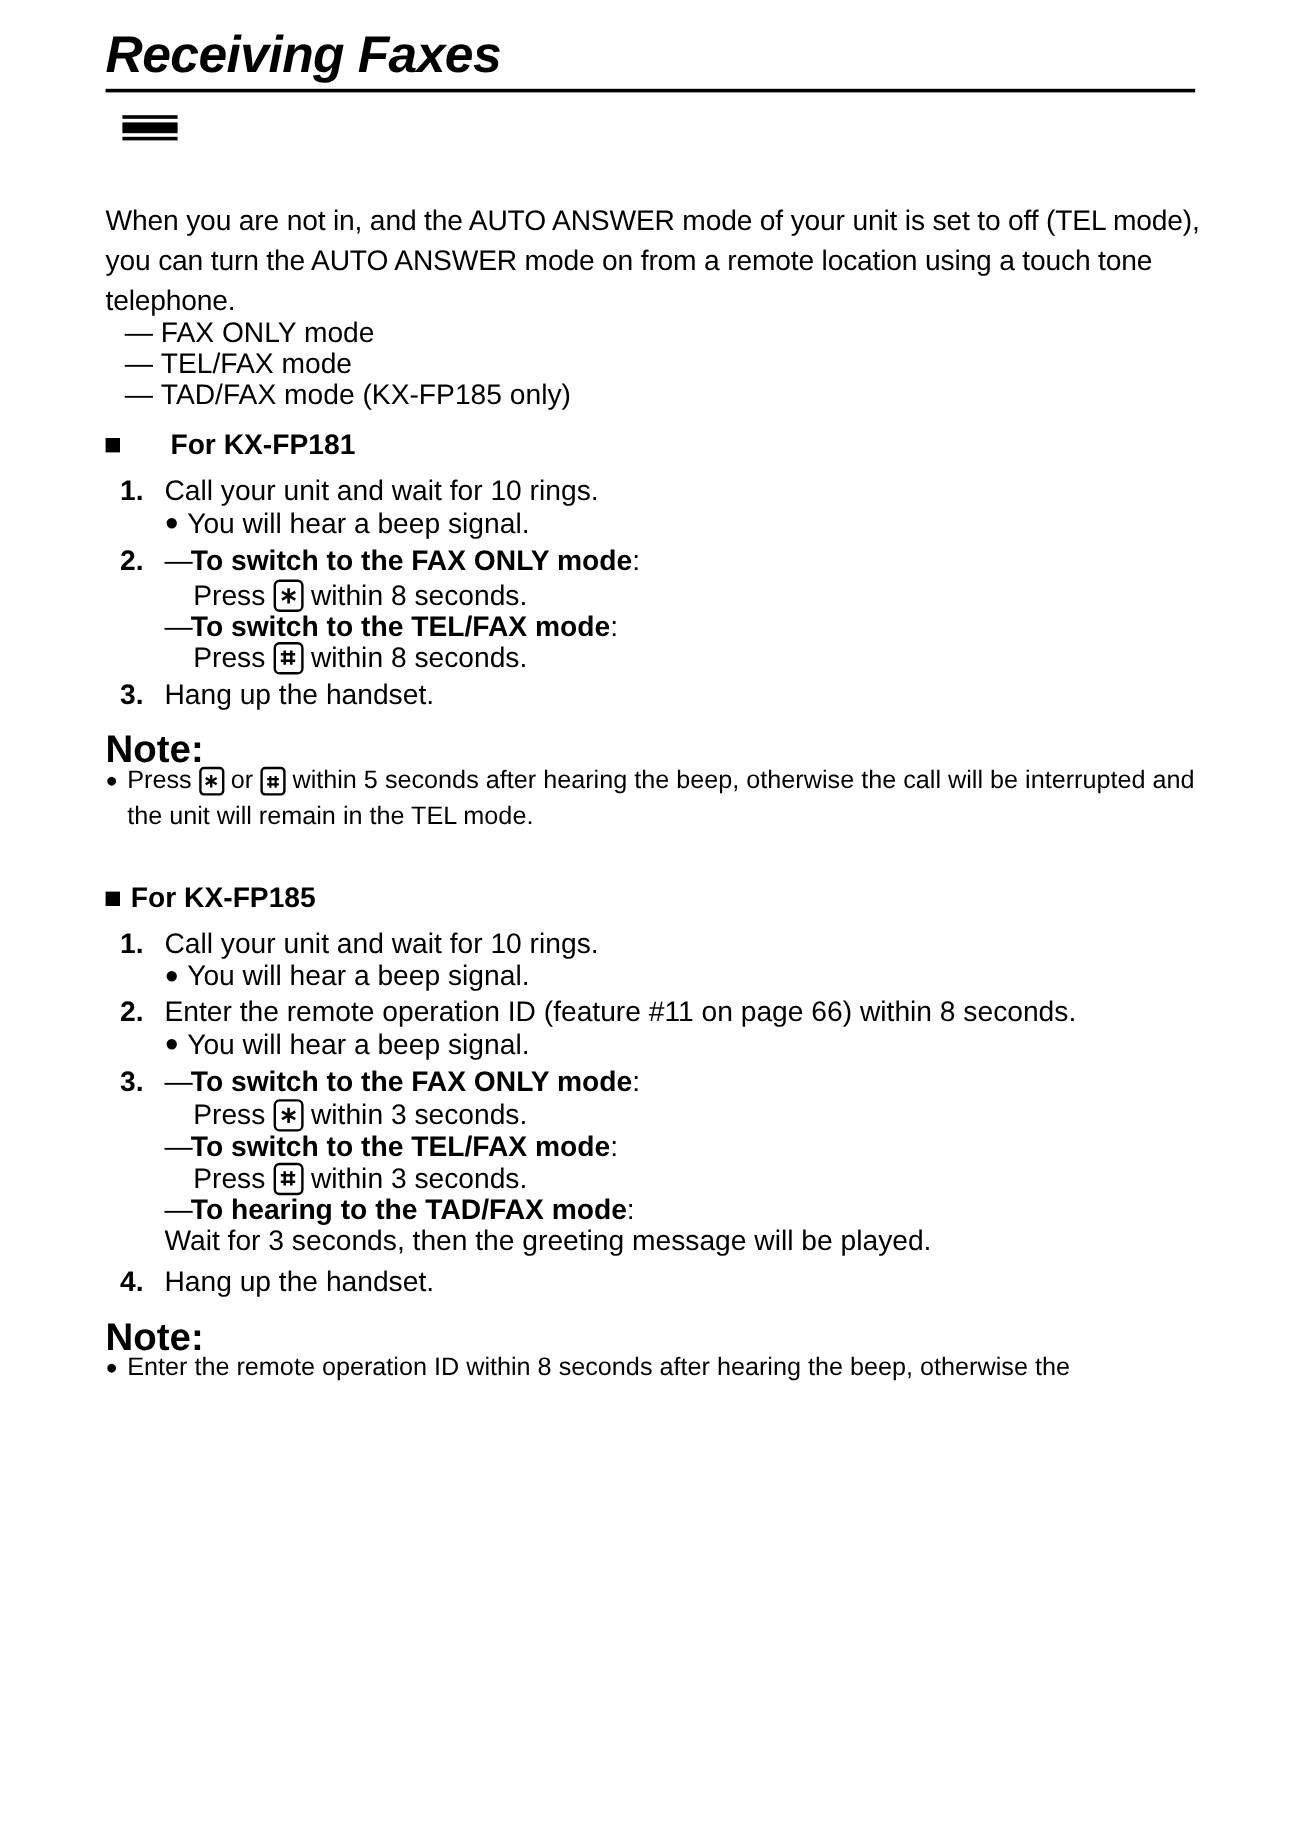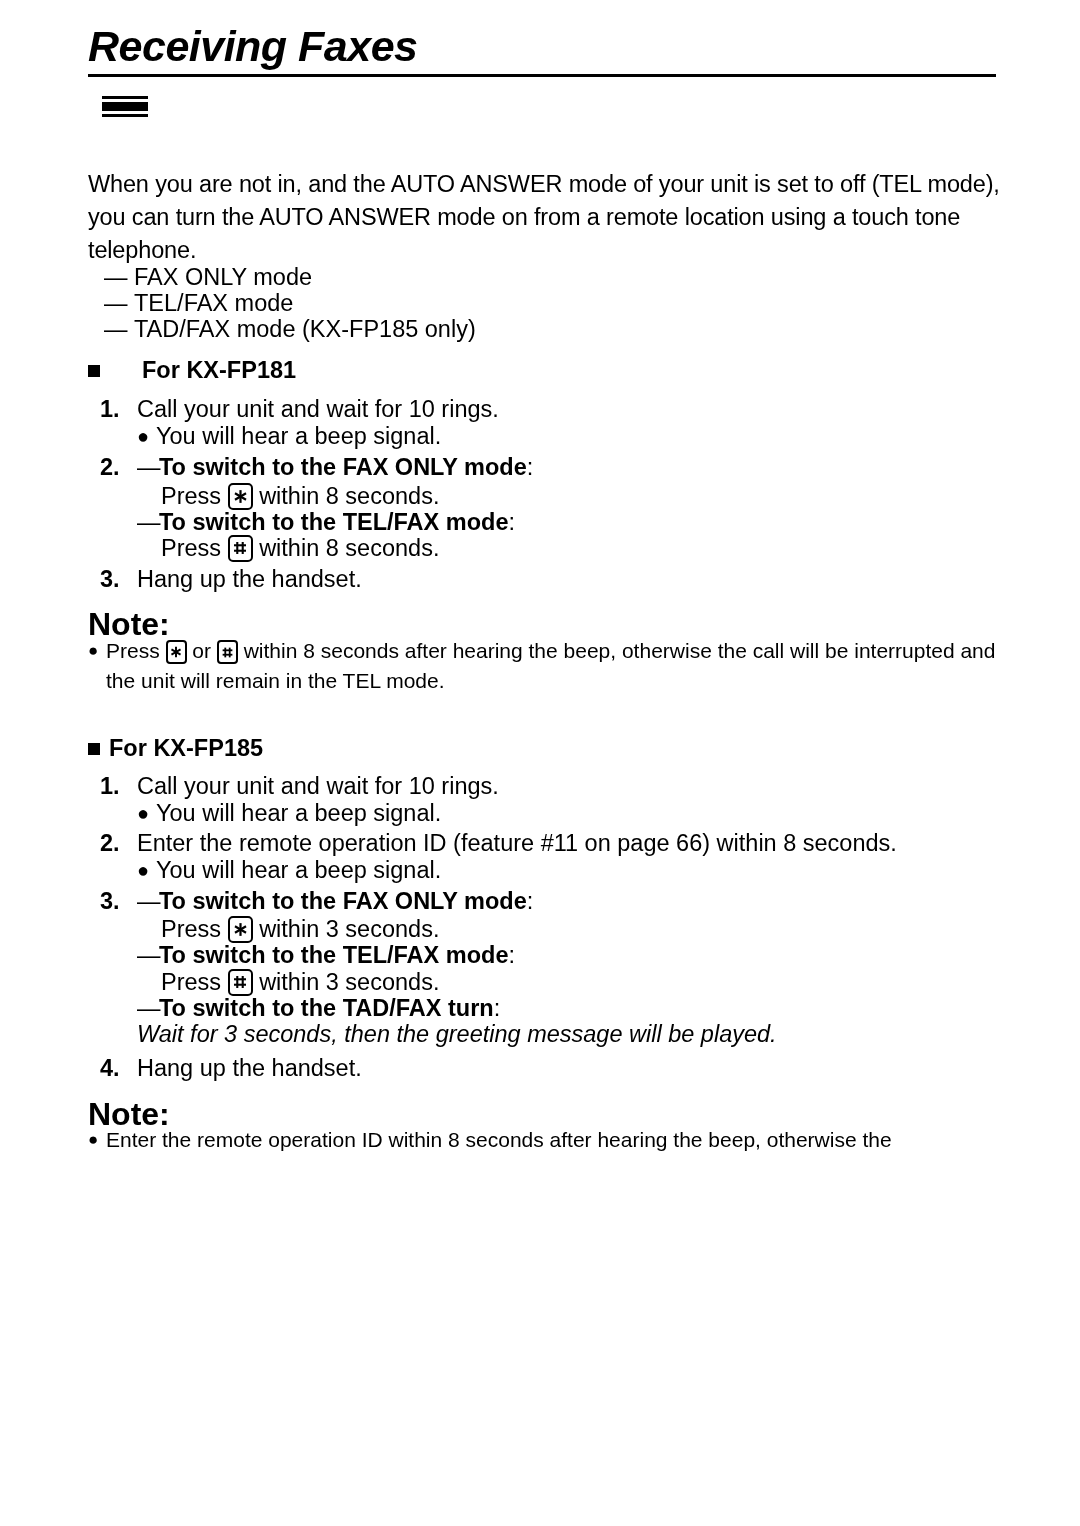--- a/index.html
+++ b/index.html
@@ -323,21 +323,21 @@
           </svg>
         </span><span> or </span><span class="key small">
           <svg width="13" height="13" viewBox="0 0 20 20" aria-hidden="true">
             <g stroke="#000" stroke-width="2.8" stroke-linecap="butt">
               <line x1="6.6" y1="2.5" x2="6.6" y2="17.5"></line>
               <line x1="13.4" y1="2.5" x2="13.4" y2="17.5"></line>
               <line x1="2.5" y1="6.6" x2="17.5" y2="6.6"></line>
               <line x1="2.5" y1="13.4" x2="17.5" y2="13.4"></line>
             </g>
           </svg>
-        </span><span> within 8 seconds after hearing the beep, otherwise the call will be interrupted and the unit will remain in the TEL mode.</span></span>
+        </span><span> within 5 seconds after hearing the beep, otherwise the call will be interrupted and the unit will remain in the TEL mode.</span></span>
   </div>
 
   <div class="blk sq-heading" style="left:88px; top:735px;">
     <span class="sq"></span>
     <span>For KX-FP185</span>
   </div>
 
   <div class="blk num-row" style="left:100px; top:770px; width:800px;">
     <span class="num">1.</span>
     <span class="txt">Call your unit and wait for 10 rings.</span>
@@ -393,24 +393,24 @@
           <line x1="2.5" y1="6.6" x2="17.5" y2="6.6"></line>
           <line x1="2.5" y1="13.4" x2="17.5" y2="13.4"></line>
         </g>
       </svg>
     </span>
     <span class="word"> within 3 seconds.</span>
   </div>
 
   <div class="blk em-row" style="left:137px; top:992px;">
     <span class="emdash">—</span>
-    <span><span>To switch to the TAD/FAX turn</span><span class="colon">:</span></span>
-  </div>
-
-  <div class="blk plain-row" style="left:137px; top:1018px;font-style:italic;">Wait for 3 seconds, then the greeting message will be played.</div>
+    <span><span>To hearing to the TAD/FAX mode</span><span class="colon">:</span></span>
+  </div>
+
+  <div class="blk plain-row" style="left:137px; top:1018px;">Wait for 3 seconds, then the greeting message will be played.</div>
 
   <div class="blk num-row" style="left:100px; top:1052px; width:800px;">
     <span class="num">4.</span>
     <span class="txt">Hang up the handset.</span>
   </div>
 
   <div class="blk note-title" style="left:88px; top:1096px;">Note:</div>
 
   <div class="blk note-body" style="left:88px; top:1125px; width:840px;">
     <span class="dot">●</span>

